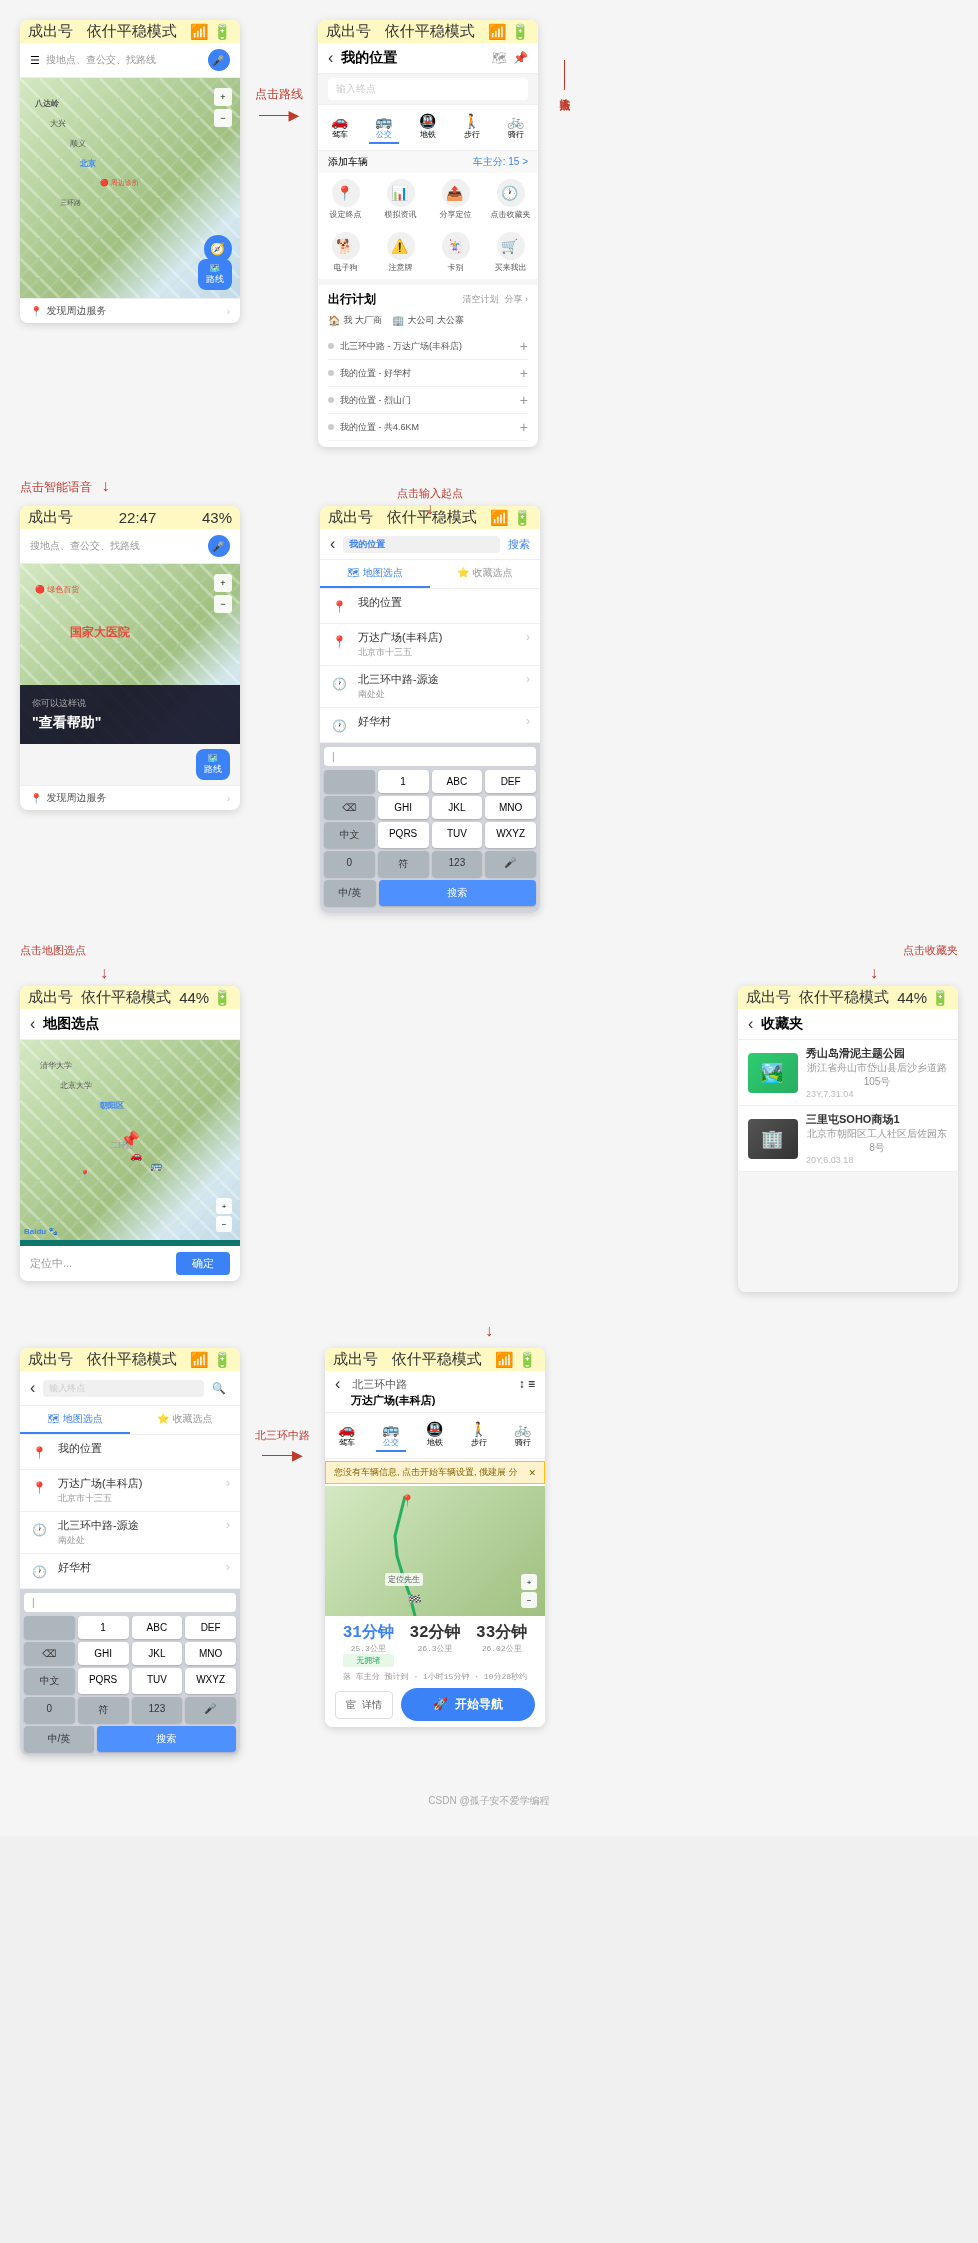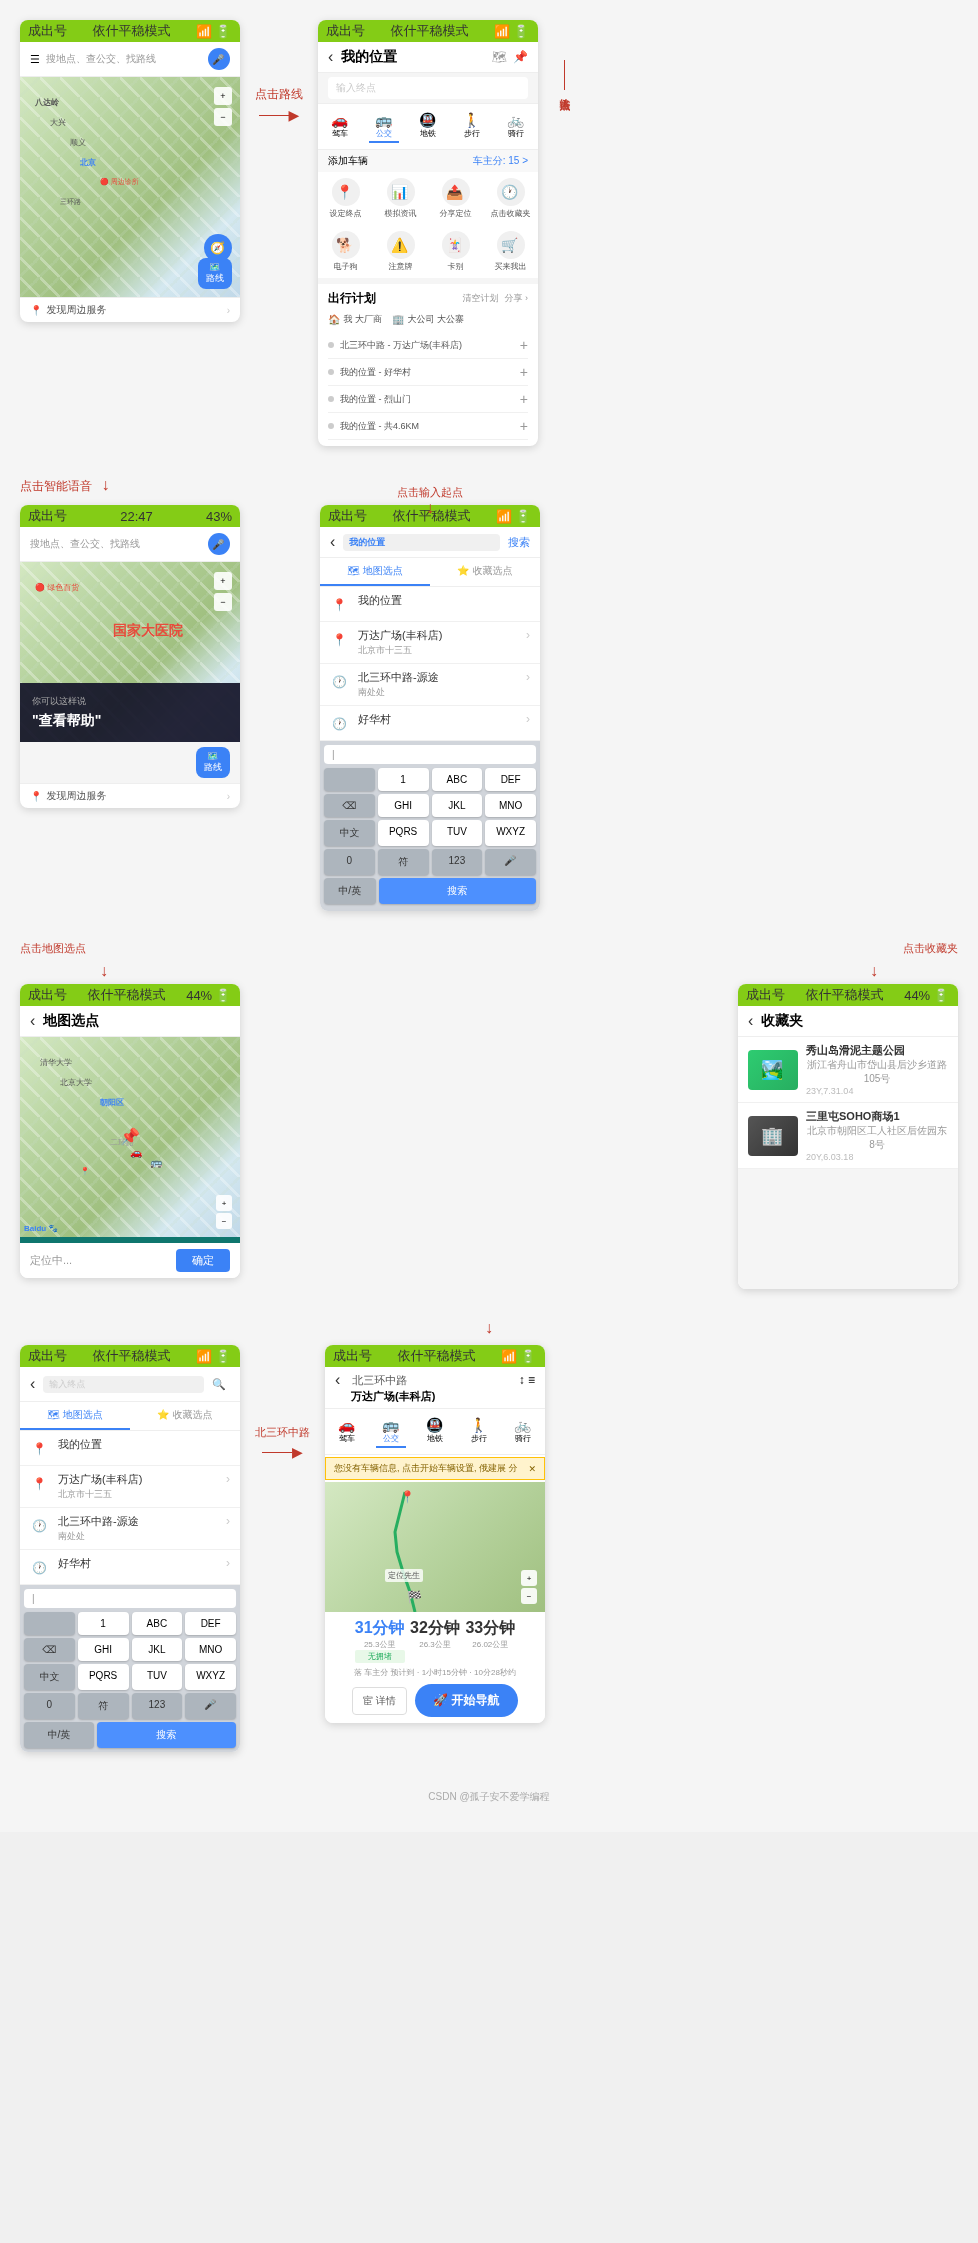--- a/index.html
+++ b/index.html
@@ -24,23 +24,23 @@
       overflow: hidden;
       box-shadow: 0 2px 8px rgba(0,0,0,0.15);
       font-size: 11px;
     }
 
     .status-bar {
       display: flex;
       justify-content: space-between;
       align-items: center;
       padding: 2px 8px;
-      font-size: 13px;
+      font-size: 15px;
       color: #333;
-      background: #84cc16;
+      background: #fef9c3;
     }
 
     .map-bg {
       background: linear-gradient(135deg, #d4e8c2 0%, #b8d4a0 30%, #a0c080 60%, #d4e8f0 80%, #c0d8e8 100%);
       position: relative;
       overflow: hidden;
     }
 
     .map-bg::before {
       content: '';
@@ -645,21 +645,21 @@
           <span style="font-size:10px; color:#999; flex:1;">搜地点、查公交、找路线</span>
           <span style="background:#3b82f6; color:#fff; border-radius:50%; width:22px; height:22px; display:flex; align-items:center; justify-content:center; font-size:10px;">🎤</span>
         </div>
 
         <div class="map-bg" style="height:180px; position:relative;">
           <div style="position:absolute; top:10px; right:8px; display:flex; flex-direction:column; gap:3px;">
             <div style="background:rgba(255,255,255,0.9); width:18px; height:18px; border-radius:3px; display:flex;align-items:center;justify-content:center; font-size:9px;">+</div>
             <div style="background:rgba(255,255,255,0.9); width:18px; height:18px; border-radius:3px; display:flex;align-items:center;justify-content:center; font-size:9px;">−</div>
           </div>
           <div style="position:absolute; top:20px; left:15px; font-size:8px; color:#e74c3c;">🔴 绿色百货</div>
-          <div style="position:absolute; top:60px; left:50px; font-size:14px; color:#e74c3c; font-weight:600;margin-left:43px;">国家大医院</div>
+          <div style="position:absolute; top:60px; left:50px; font-size:12px; color:#e74c3c; font-weight:600;">国家大医院</div>
 
           <div class="voice-overlay">
             <div class="voice-hint">你可以这样说</div>
             <div class="voice-quote">"查看帮助"</div>
           </div>
         </div>
 
         <div style="position:relative; background:#f5f5f5; padding:5px 10px; display:flex; justify-content:flex-end;">
           <div style="background:#3b82f6; color:#fff; border-radius:8px; padding:4px 8px; font-size:9px; text-align:center;">
             <div>🗺️</div>
@@ -1015,21 +1015,21 @@
           </svg>
           <div style="position:absolute; top:8px; left:75px; color:#e74c3c; font-size:12px;">📍</div>
           <div style="position:absolute; bottom:8px; left:82px; color:#e74c3c; font-size:12px;">🏁</div>
           <div style="position:absolute; bottom:30px; left:60px; font-size:8px; color:#555; background:rgba(255,255,255,0.8); padding:1px 3px; border-radius:2px;">定位先生</div>
           <div style="position:absolute; bottom:8px; right:8px; display:flex; flex-direction:column; gap:2px;">
             <div style="background:rgba(255,255,255,0.9); width:16px; height:16px; border-radius:3px; display:flex;align-items:center;justify-content:center; font-size:8px;">+</div>
             <div style="background:rgba(255,255,255,0.9); width:16px; height:16px; border-radius:3px; display:flex;align-items:center;justify-content:center; font-size:8px;">−</div>
           </div>
         </div>
 
-        <div style="background:#fff; padding:6px 27px;">
+        <div style="background:#fff; padding:6px 10px;font-family:Liberation Mono, monospace;">
           <div style="display:flex; justify-content:space-around; margin-bottom:4px;">
             <div class="route-option">
               <div class="route-time blue">31分钟</div>
               <div class="route-sub">25.3公里</div>
               <div style="font-size:8px; color:#27ae60; background:#e8f8e8; padding:1px 3px; border-radius:2px;">无拥堵</div>
             </div>
             <div class="route-option">
               <div class="route-time">32分钟</div>
               <div class="route-sub">26.3公里</div>
             </div>

